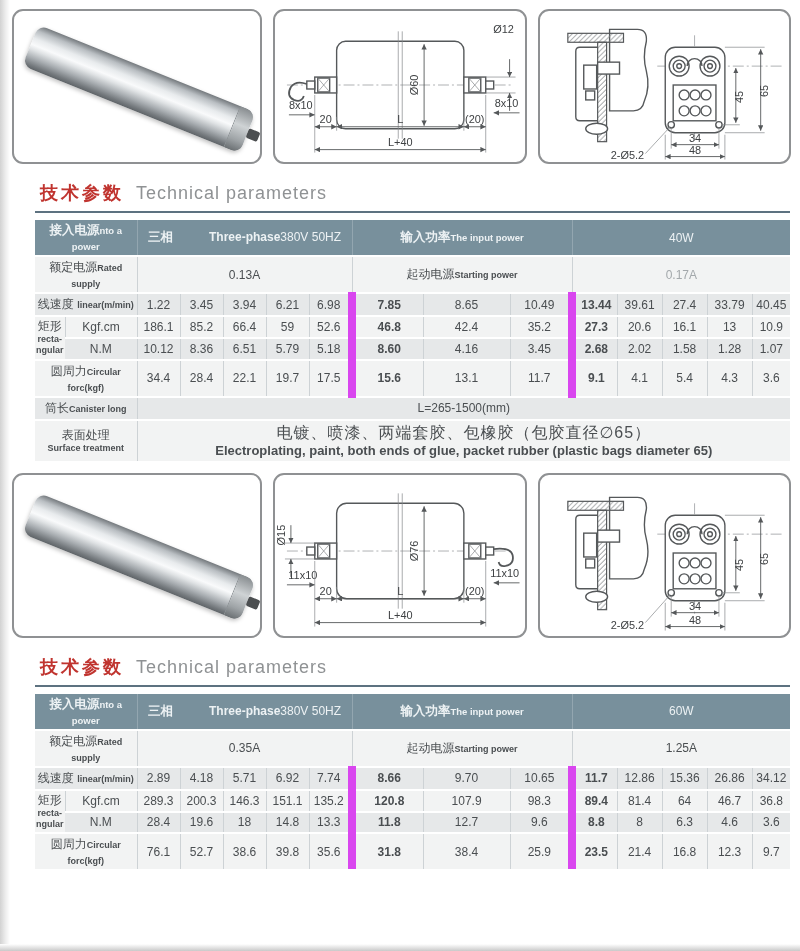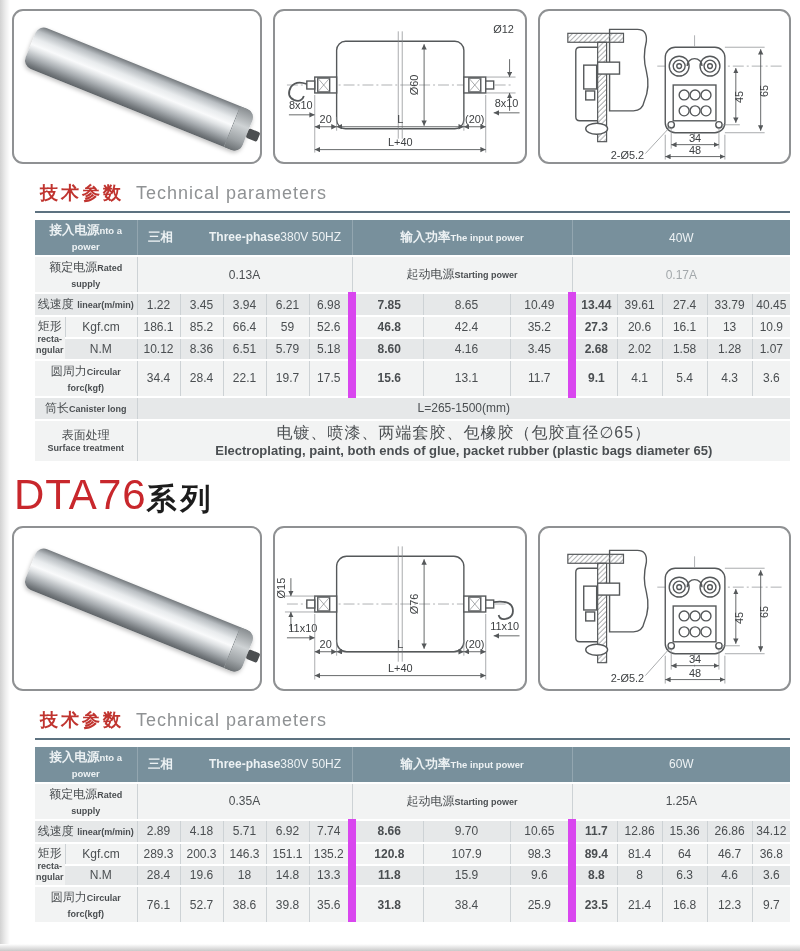--- a/index.html
+++ b/index.html
@@ -334,23 +334,20 @@
       <td colspan="13" class="surf-val two-line">
             <div class="l1">电镀、喷漆、两端套胶、包橡胶（包胶直径∅65）</div>
             <div class="l2">Electroplating, paint, both ends of glue, packet rubber (plastic bags diameter 65)</div>
           </td>
     </tr>
   </tbody>
     </table>
 </div>
 
 <div class="section tall" style="margin-top:12px;">
-  <h2 class="series-title">
-    <span class="red">DTA76</span><span class="blk">系列</span>
-  </h2>
 
   <div class="boxes">
     <div class="imgbox b1">
       <div class="cyl"></div>
     </div>
 
     <div class="imgbox b2">
       <svg width="100%" height="100%" viewBox="0 0 251 161">
         <defs>
           <marker id="a3" markerWidth="8" markerHeight="8" refX="6" refY="3" orient="auto-start-reverse">
@@ -558,21 +555,21 @@
           <td>36.8</td>
         </tr>
     <tr class="rB">
       <td>N.M</td>
     <td>28.4</td>
           <td>19.6</td>
           <td>18</td>
           <td>14.8</td>
           <td>13.3</td>
           <td class="g">11.8</td>
-          <td>15.9</td>
+          <td>12.7</td>
           <td>9.6</td>
           <td class="g">8.8</td>
           <td>8</td>
           <td>6.3</td>
           <td>4.6</td>
           <td>3.6</td>
         </tr>
     <tr class="rA">
       <td class="lab" colspan="2"><span class="zh12">圆周力</span><span class="en9">Circular forc(kgf)</span></td>
     <td>76.1</td>

